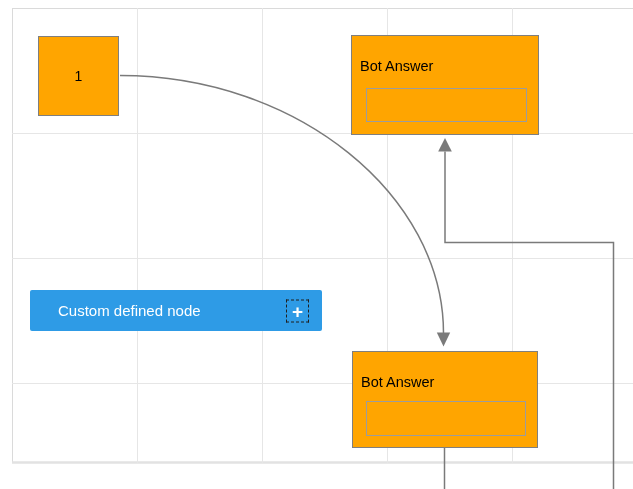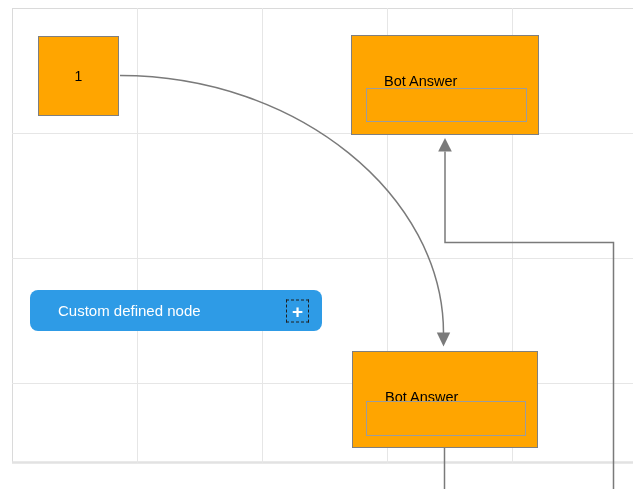--- a/index.html
+++ b/index.html
@@ -21,31 +21,31 @@
     background:#FFA500;border:1.5px solid #7f7f7f;
     display:flex;align-items:center;justify-content:center;
     font-size:14px;color:#000;
   }
   .node-bot{
     background:#FFA500;border:1.5px solid #7f7f7f;color:#000;
   }
   .node-bot-top{left:351px;top:35px;width:188px;height:100px;}
   .node-bot-bottom{left:352px;top:351px;width:186px;height:97px;}
   .bot-title{
-    position:absolute;left:32px;top:22px;font-size:14.5px;color:#000;white-space:nowrap;margin-top:15px;
+    position:absolute;left:8px;top:22px;font-size:14.5px;color:#000;white-space:nowrap;
   }
   .bot-input{
     position:absolute;border:1px solid #9c9c9c;background:transparent;
     font-size:13px;color:#000;overflow:hidden;
   }
   .node-bot-top .bot-input{left:14px;top:52px;width:161px;height:34px;}
   .node-bot-bottom .bot-input{left:13px;top:49px;width:160px;height:35px;}
   .node-custom{
     left:30px;top:290px;width:292px;height:41px;
-    background:#2E9BE6;border-radius:8px;
+    background:#2E9BE6;border-radius:2px;
     display:flex;align-items:center;
     color:#ffffff;font-size:15px;
   }
   .custom-label{margin-left:28px;white-space:nowrap;}
   .add-port{
     position:absolute;right:13px;top:50%;transform:translateY(-50%);
     width:23px;height:23px;border:1.5px dashed #1f1f1f;
     display:flex;align-items:center;justify-content:center;
     color:#ffffff;font-size:19px;font-weight:600;line-height:1;
   }

